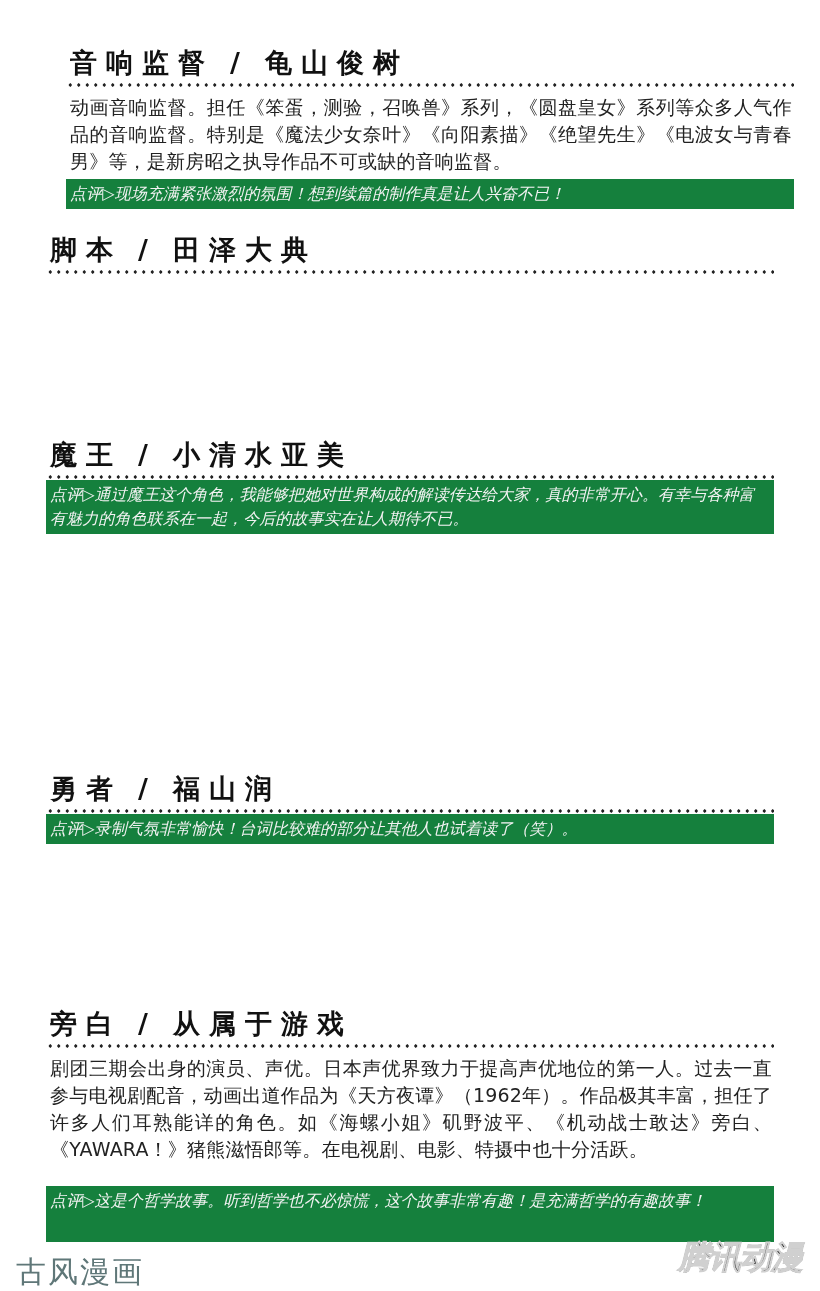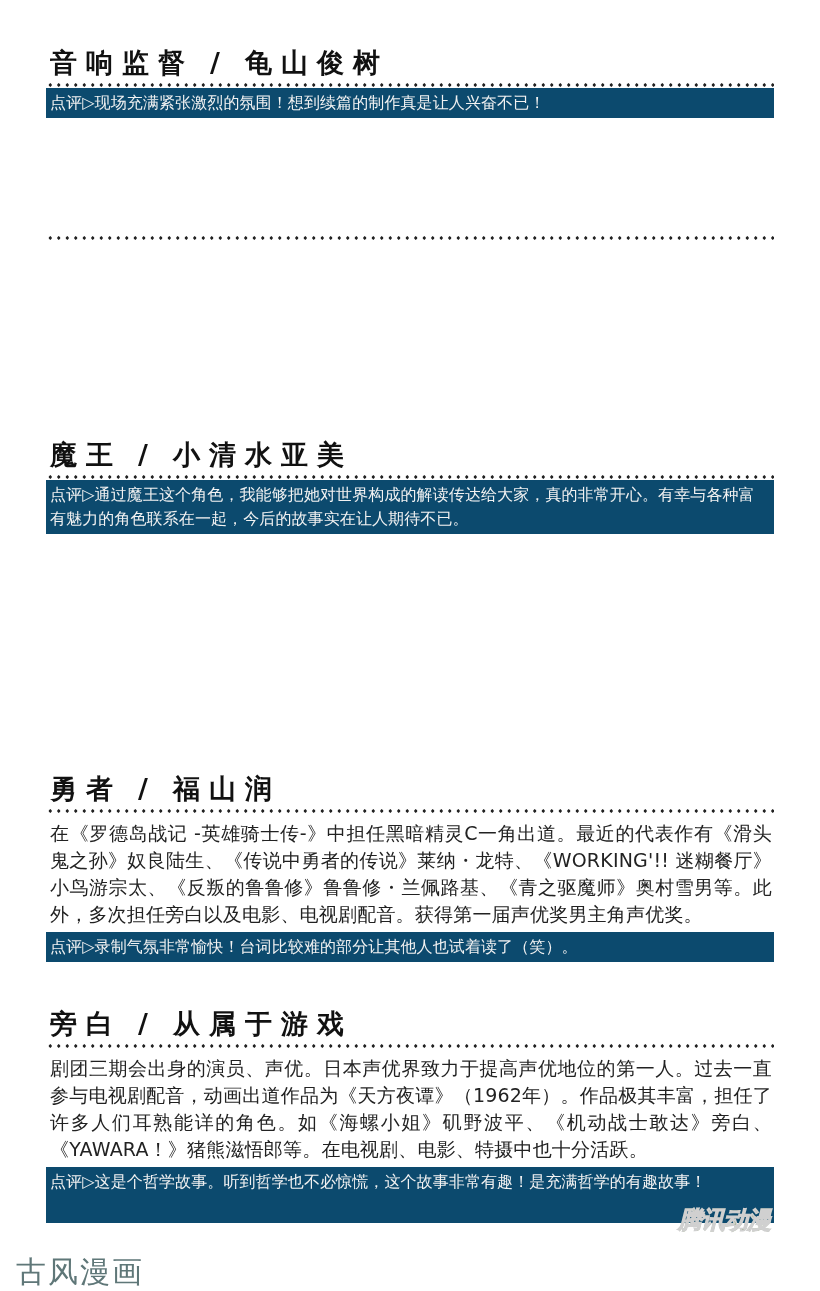--- a/index.html
+++ b/index.html
@@ -8,55 +8,56 @@
   .section { position: absolute; left: 46px; width: 728px; }
   .title { font-family: "DejaVu Sans", sans-serif; font-weight: bold; font-size: 27px;
            letter-spacing: 9px; line-height: 34px; height: 34px; padding-left: 4px;
            color: #111; white-space: nowrap; }
   .title .sep { margin: 0 8px 0 4px; }
   .dots { height: 6px; margin-top: 2px;
           background-image: radial-gradient(circle, #222 1.5px, transparent 1.8px);
           background-size: 8.5px 6px; background-repeat: repeat-x; }
   .body { font-size: 19px; line-height: 27px; padding: 6px 2px 4px 4px; color: #222;
           text-align: justify; letter-spacing: 0.2px; }
-  .comment { background: #0c4a6e; color: #f2f2f2; font-size: 16px; line-height: 24px;
-             padding: 3px 6px 3px 4px; letter-spacing: 0.1px; }
+  .comment { background: #15803d; color: #f2f2f2; font-size: 16px; line-height: 24px;
+             padding: 3px 6px 3px 4px; letter-spacing: 0.1px; font-style: italic; }
   .footer-logo { position: absolute; left: 16px; top: 1252px; font-family: "DejaVu Serif", serif;
                  font-size: 30px; color: #5f7778; letter-spacing: 2px; }
-  .watermark { position: absolute; left: 678px; top: 1204px; font-family: "DejaVu Sans", sans-serif;
-               font-weight: bold; font-style: italic; font-size: 24px; color: #4d7c0f;
+  .watermark { position: absolute; left: 678px; top: 1236px; font-family: "DejaVu Sans", sans-serif;
+               font-weight: bold; font-style: italic; font-size: 32px; color: #000000;
                -webkit-text-stroke: 1px #d0d0d0; letter-spacing: -1px; }
 </style>
 </head>
 <body>
 
-<div class="section" style="top:46px;">
+<div class="section" style="top:46px;margin-left:20px;">
   <div class="title"><span>音响监督</span><span class="sep" style="margin-left:16px;margin-right:16px;">/</span><span>龟山俊树</span></div>
   <div class="dots"></div>
+  <div class="body">动画音响监督。担任《笨蛋，测验，召唤兽》系列，《圆盘皇女》系列等众多人气作品的音响监督。特别是《魔法少女奈叶》《向阳素描》《绝望先生》《电波女与青春男》等，是新房昭之执导作品不可或缺的音响监督。</div>
   <div class="comment">点评▷现场充满紧张激烈的氛围！想到续篇的制作真是让人兴奋不已！</div>
 </div>
 
 <div class="section" style="top:233px;">
+  <div class="title"><span>脚本</span><span class="sep" style="margin-left:16px;margin-right:16px;">/</span><span>田泽大典</span></div>
   <div class="dots"></div>
 </div>
 
 <div class="section" style="top:438px;">
   <div class="title"><span>魔王</span><span class="sep" style="margin-left:16px;margin-right:16px;">/</span><span>小清水亚美</span></div>
   <div class="dots"></div>
   <div class="comment">点评▷通过魔王这个角色，我能够把她对世界构成的解读传达给大家，真的非常开心。有幸与各种富有魅力的角色联系在一起，今后的故事实在让人期待不已。</div>
 </div>
 
 <div class="section" style="top:772px;">
   <div class="title"><span>勇者</span><span class="sep" style="margin-left:16px;margin-right:16px;">/</span><span>福山润</span></div>
   <div class="dots"></div>
-  <div class="body">在《罗德岛战记 -英雄骑士传-》中担任黑暗精灵C一角出道。最近的代表作有《滑头鬼之孙》奴良陆生、《传说中勇者的传说》莱纳・龙特、《WORKING'!! 迷糊餐厅》小鸟游宗太、《反叛的鲁鲁修》鲁鲁修・兰佩路基、《青之驱魔师》奥村雪男等。此外，多次担任旁白以及电影、电视剧配音。获得第一届声优奖男主角声优奖。</div>
   <div class="comment">点评▷录制气氛非常愉快！台词比较难的部分让其他人也试着读了（笑）。</div>
 </div>
 
 <div class="section" style="top:1007px;">
   <div class="title"><span>旁白</span><span class="sep" style="margin-left:16px;margin-right:16px;">/</span><span>从属于游戏</span></div>
   <div class="dots"></div>
   <div class="body">剧团三期会出身的演员、声优。日本声优界致力于提高声优地位的第一人。过去一直参与电视剧配音，动画出道作品为《天方夜谭》（1962年）。作品极其丰富，担任了许多人们耳熟能详的角色。如《海螺小姐》矶野波平、《机动战士敢达》旁白、《YAWARA！》猪熊滋悟郎等。在电视剧、电影、特摄中也十分活跃。</div>
-  <div class="comment" style="min-height:50px;">点评▷这是个哲学故事。听到哲学也不必惊慌，这个故事非常有趣！是充满哲学的有趣故事！</div>
+  <div class="comment" style="min-height:50px;margin-top:19px;">点评▷这是个哲学故事。听到哲学也不必惊慌，这个故事非常有趣！是充满哲学的有趣故事！</div>
 </div>
 
 <div class="watermark">腾讯动漫</div>
 <div class="footer-logo">古风漫画</div>
 
 </body></html>

